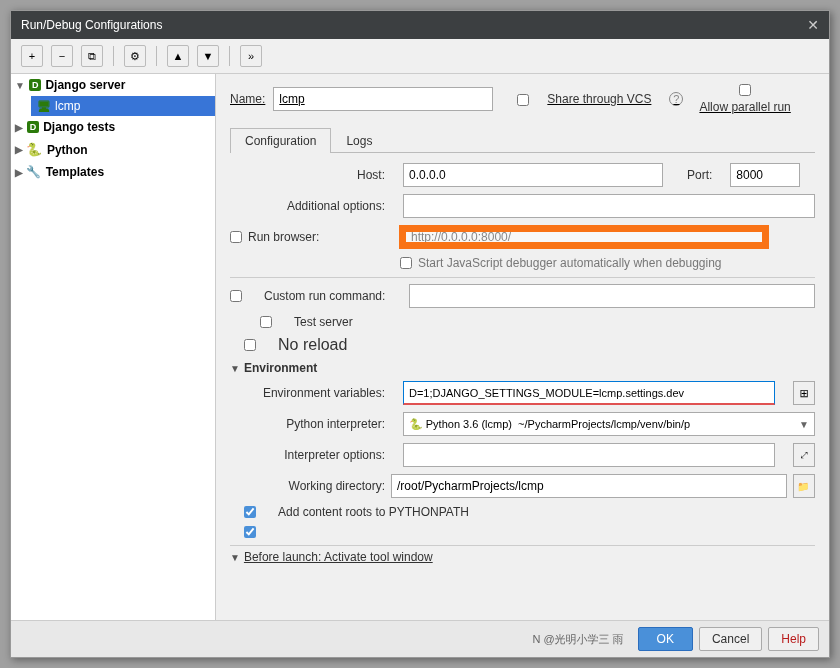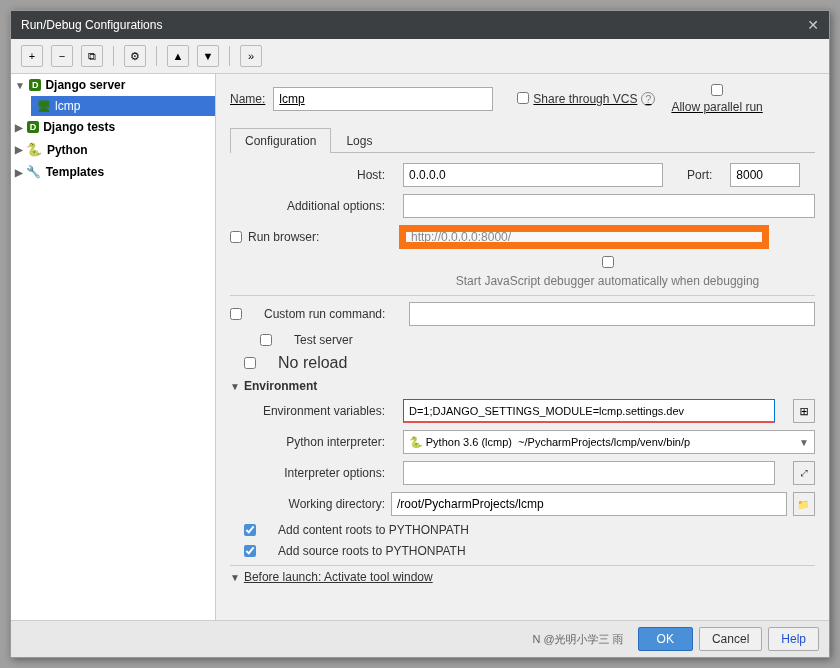--- a/index.html
+++ b/index.html
@@ -164,21 +164,20 @@
       width: 370px;
     }
     .js-debugger-row {
       display: flex;
       align-items: center;
       gap: 6px;
       margin-left: 170px;
       margin-bottom: 7px;
       font-size: 12px;
       color: #777;
-      flex-direction: column;
     }
     .divider { height: 1px; background: #ccc; margin: 6px 0; }
     .section-header {
       display: flex;
       align-items: center;
       gap: 4px;
       font-size: 12px;
       color: #333;
       margin-bottom: 6px;
       cursor: pointer;
@@ -272,21 +271,21 @@
       background: #f0f0f0;
       color: #333;
       border: 1px solid #aaa;
       padding: 4px 12px;
       font-size: 12px;
       cursor: pointer;
       border-radius: 2px;
     }
     .btn-help {
       background: #f0f0f0;
-      color: #1d4ed8;
+      color: #b91c1c;
       border: 1px solid #aaa;
       padding: 4px 12px;
       font-size: 12px;
       cursor: pointer;
       border-radius: 2px;
     }
     .watermark {
       font-size: 11px;
       color: #666;
       margin-right: 8px;
@@ -357,21 +356,21 @@
         <span style="color:#888; font-size:12px;">🔧</span>
         <span>Templates</span>
       </div>
     </div>
 
     <div class="content-panel">
 
       <div class="header-name-area" style="padding:0 0 8px 0; border-bottom: none; display:flex; align-items:center; gap:8px; margin-bottom:6px;text-decoration:underline;">
         <span style="font-size:12px;color:#333;">Name:</span>
         <input type="text" class="name-input" value="lcmp" style="">
-        <div style="display:flex;align-items:flex-start;gap:4px;margin-left:16px;">
+        <div style="display:flex;align-items:flex-end;gap:18px;margin-left:16px;">
           <input type="checkbox" style="">
           <span style="font-size:12px;color:#333;">Share through VCS</span>
           <span style="color:#888;font-size:11px; border:1px solid #888; border-radius:50%; width:14px; height:14px; display:inline-flex; align-items:center; justify-content:center;">?</span>
         </div>
         <div style="display:flex;align-items:center;gap:4px;margin-left:8px;flex-direction:column;">
           <input type="checkbox" style="">
           <span style="font-size:12px;color:#333;">Allow parallel run</span>
         </div>
       </div>
 
@@ -458,21 +457,20 @@
           <button class="dir-btn">📁</button>
         </div>
 
         <div class="form-row" style="margin-left:14px;">
           <input type="checkbox" checked="" style="margin-right: 4px; accent-color: rgb(74, 144, 217);">
           <span style="font-size:12px;color:#333;">Add content roots to PYTHONPATH</span>
         </div>
 
         <div class="form-row" style="margin-left:14px;">
           <input type="checkbox" checked="" style="margin-right: 4px; accent-color: rgb(74, 144, 217);">
-          <span style="font-size:12px;color:#333;">Add source roots to PYTHONPATH</span>
         </div>
 
         <div class="before-launch" style="margin-top:6px;">
           <span style="font-size:10px;color:#555;">▼</span>
           <span style="font-size:12px;color:#333;text-decoration:underline;">Before launch: Activate tool window</span>
         </div>
 
       </div>
     </div>
   </div>

